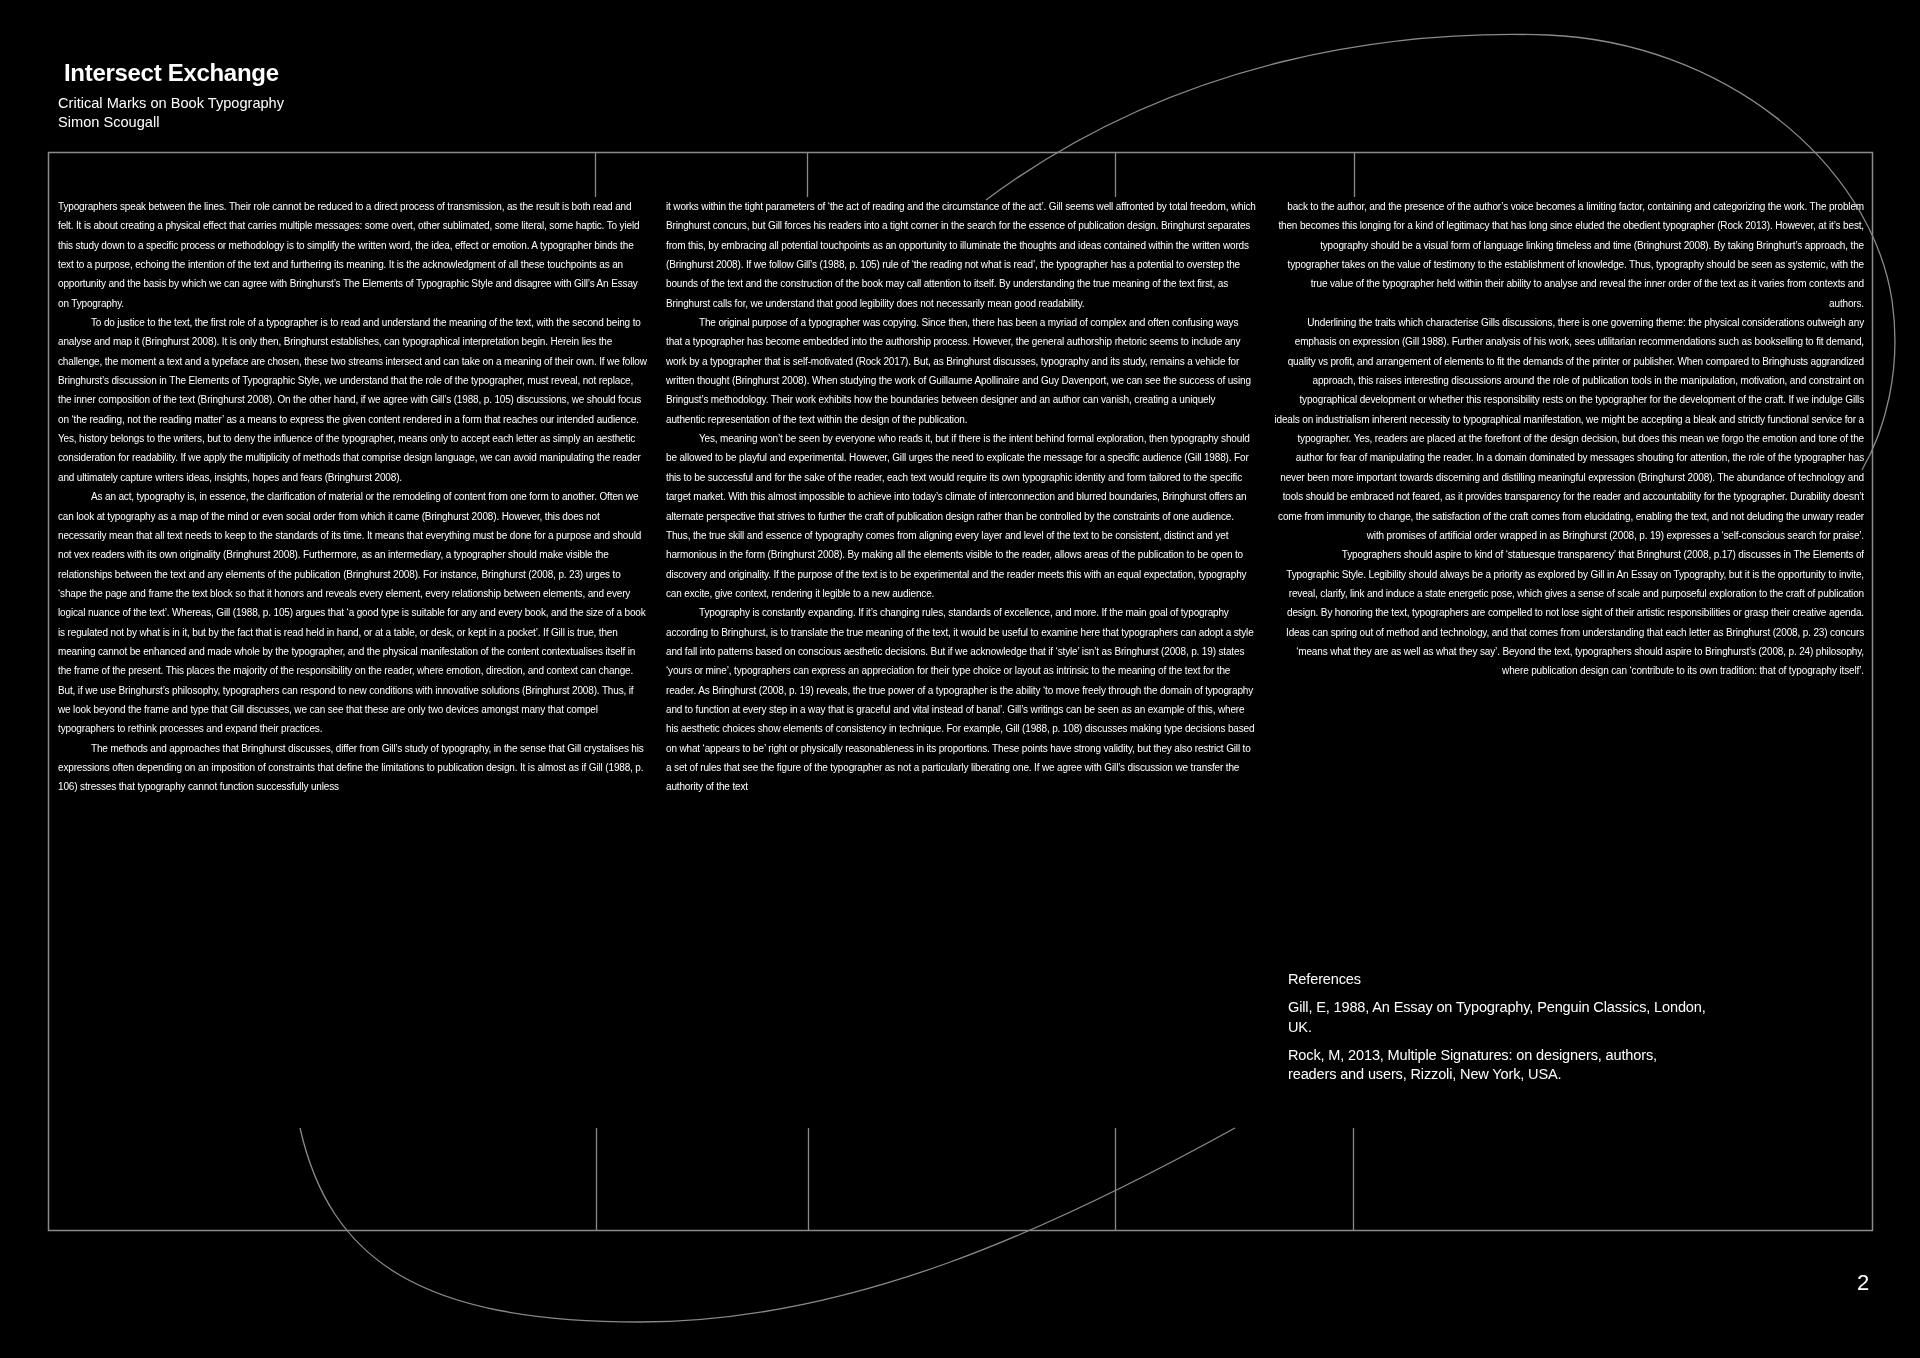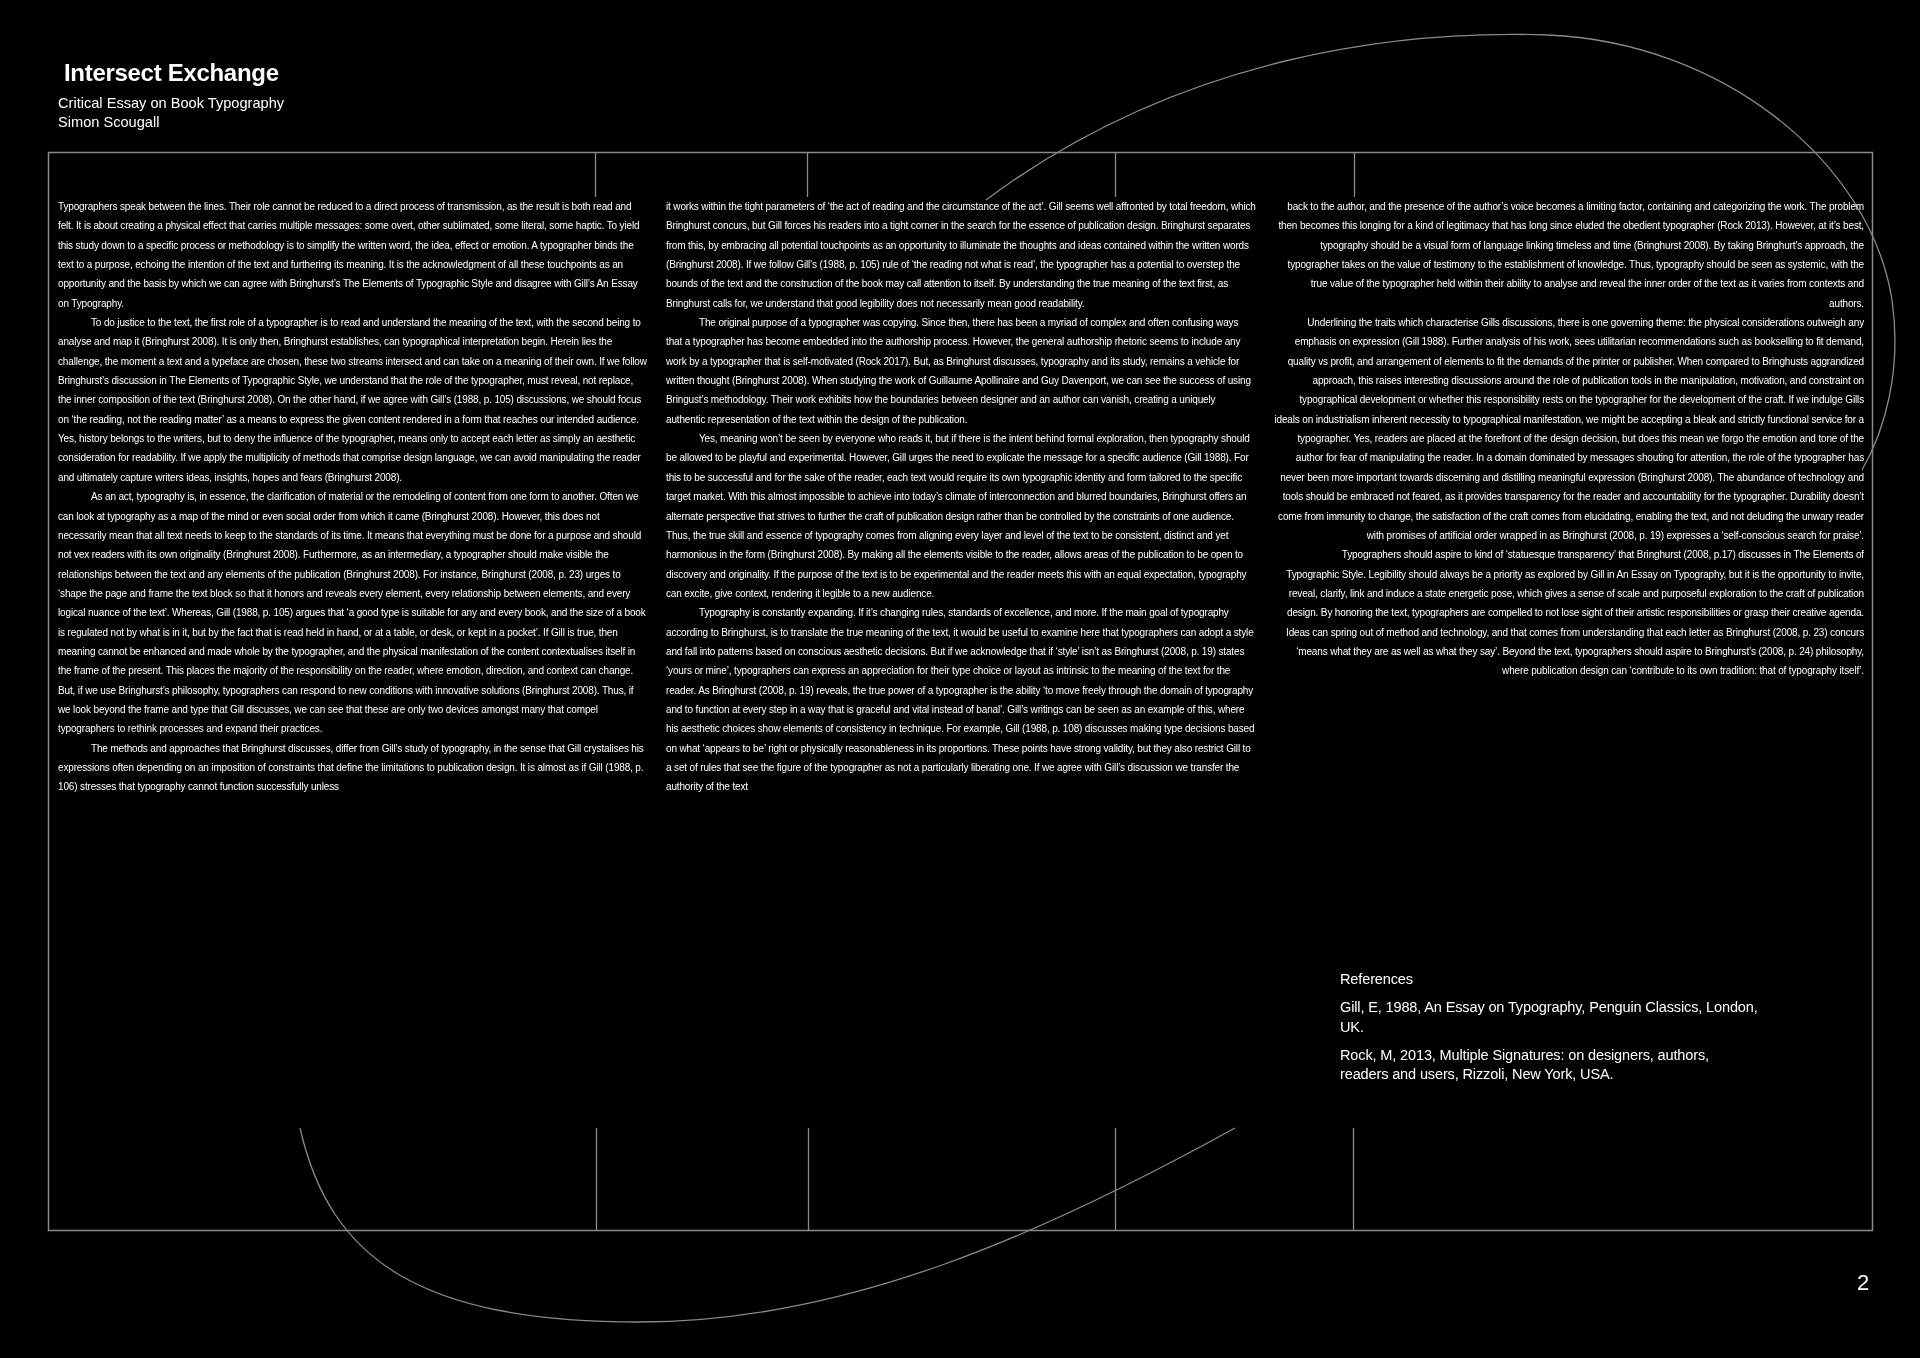--- a/index.html
+++ b/index.html
@@ -9,21 +9,21 @@
   .title { font-size:24px; font-weight:bold; letter-spacing:-0.3px; line-height:30px; margin:6px; }
   .sub { font-size:14.6px; line-height:19px; }
   svg.lines { position:absolute; left:0; top:0; width:1920px; height:1358px; }
   .col { position:absolute; top:197px; width:590px; font-size:10px; line-height:19.35px;
          letter-spacing:-0.15px; }
   .col p { margin:0; }
   .col p.indent { text-indent:33px; }
   .col1 { left:58px; }
   .col2 { left:666px; }
   .col3 { left:1274px;text-align:right; }
-  .refs { position:absolute; left:1340px; top:970px; width:420px; font-size:14.55px; line-height:19.35px; letter-spacing:-0.15px; }
+  .refs { position:absolute; left:1288px; top:970px; width:420px; font-size:14.55px; line-height:19.35px; letter-spacing:-0.15px; }
   .refs .rh { margin:0 0 9px 0; }
   .refs .ref { margin:0 0 9px 0; }
   .pagenum { position:absolute; left:1857px; top:1270px; font-size:22px; }
 </style>
 </head>
 <body>
 
 <svg class="lines" viewBox="0 0 1920 1358" xmlns="http://www.w3.org/2000/svg">
 
   <rect x="48.5" y="152.5" width="1824" height="1078" fill="none" stroke="#8a8a8a" stroke-width="1.5"></rect>
@@ -37,21 +37,21 @@
   <line x1="808.5" y1="1128" x2="808.5" y2="1231" stroke="#8a8a8a" stroke-width="1.3"></line>
   <line x1="1115.5" y1="1128" x2="1115.5" y2="1231" stroke="#8a8a8a" stroke-width="1.3"></line>
   <line x1="1353.5" y1="1128" x2="1353.5" y2="1231" stroke="#8a8a8a" stroke-width="1.3"></line>
 
   <path d="M 986 200 C 1180 55, 1400 30, 1548 35 C 1720 42, 1870 160, 1892 300 C 1902 370, 1885 430, 1862 470" fill="none" stroke="#8a8a8a" stroke-width="1.3"></path>
   <path d="M 300 1128 C 330 1260, 420 1322, 640 1322 C 850 1322, 1050 1230, 1235 1128" fill="none" stroke="#8a8a8a" stroke-width="1.3"></path>
 </svg>
 
 <div class="header">
   <h1 class="title">Intersect Exchange</h1>
-  <div class="sub">Critical Essay on Book Typography</div>
+  <div class="sub">Critical Marks on Book Typography</div>
   <div class="sub">Simon Scougall</div>
 </div>
 
 <div class="col col1">
   <p>Typographers speak between the lines. Their role cannot be reduced to a direct process of transmission, as the result is both read and felt. It is about creating a physical effect that carries multiple messages: some overt, other sublimated, some literal, some haptic. To yield this study down to a specific process or methodology is to simplify the written word, the idea, effect or emotion. A typographer binds the text to a purpose, echoing the intention of the text and furthering its meaning. It is the acknowledgment of all these touchpoints as an opportunity and the basis by which we can agree with Bringhurst’s The Elements of Typographic Style and disagree with Gill’s An Essay on Typography.</p>
   <p class="indent">To do justice to the text, the first role of a typographer is to read and understand the meaning of the text, with the second being to analyse and map it (Bringhurst 2008). It is only then, Bringhurst establishes, can typographical interpretation begin. Herein lies the challenge, the moment a text and a typeface are chosen, these two streams intersect and can take on a meaning of their own. If we follow Bringhurst’s discussion in The Elements of Typographic Style, we understand that the role of the typographer, must reveal, not replace, the inner composition of the text (Bringhurst 2008). On the other hand, if we agree with Gill’s (1988, p. 105) discussions, we should focus on ‘the reading, not the reading matter’ as a means to express the given content rendered in a form that reaches our intended audience. Yes, history belongs to the writers, but to deny the influence of the typographer, means only to accept each letter as simply an aesthetic consideration for readability. If we apply the multiplicity of methods that comprise design language, we can avoid manipulating the reader and ultimately capture writers ideas, insights, hopes and fears (Bringhurst 2008).</p>
   <p class="indent">As an act, typography is, in essence, the clarification of material or the remodeling of content from one form to another. Often we can look at typography as a map of the mind or even social order from which it came (Bringhurst 2008). However, this does not necessarily mean that all text needs to keep to the standards of its time. It means that everything must be done for a purpose and should not vex readers with its own originality (Bringhurst 2008). Furthermore, as an intermediary, a typographer should make visible the relationships between the text and any elements of the publication (Bringhurst 2008). For instance, Bringhurst (2008, p. 23) urges to ‘shape the page and frame the text block so that it honors and reveals every element, every relationship between elements, and every logical nuance of the text’. Whereas, Gill (1988, p. 105) argues that ‘a good type is suitable for any and every book, and the size of a book is regulated not by what is in it, but by the fact that is read held in hand, or at a table, or desk, or kept in a pocket’. If Gill is true, then meaning cannot be enhanced and made whole by the typographer, and the physical manifestation of the content contextualises itself in the frame of the present. This places the majority of the responsibility on the reader, where emotion, direction, and context can change. But, if we use Bringhurst’s philosophy, typographers can respond to new conditions with innovative solutions (Bringhurst 2008). Thus, if we look beyond the frame and type that Gill discusses, we can see that these are only two devices amongst many that compel typographers to rethink processes and expand their practices.</p>
   <p class="indent">The methods and approaches that Bringhurst discusses, differ from Gill’s study of typography, in the sense that Gill crystalises his expressions often depending on an imposition of constraints that define the limitations to publication design. It is almost as if Gill (1988, p. 106) stresses that typography cannot function successfully unless</p>
 </div>
 

